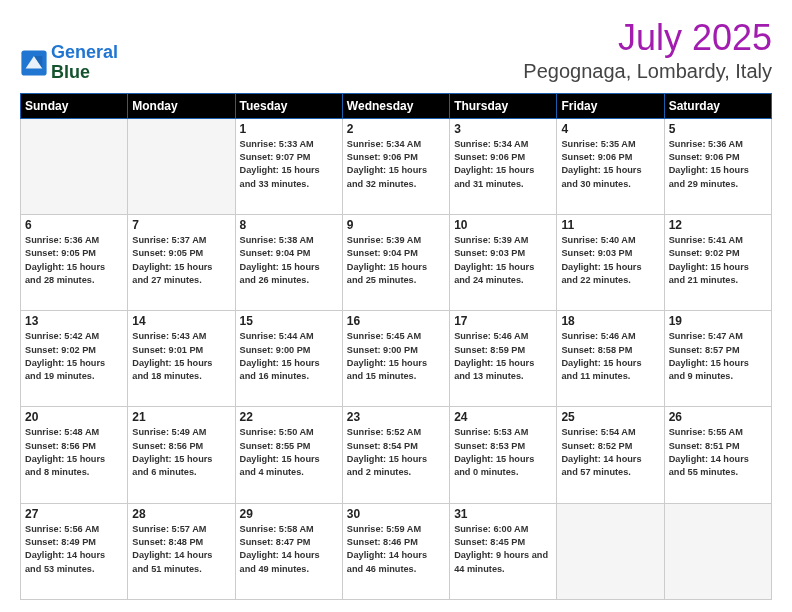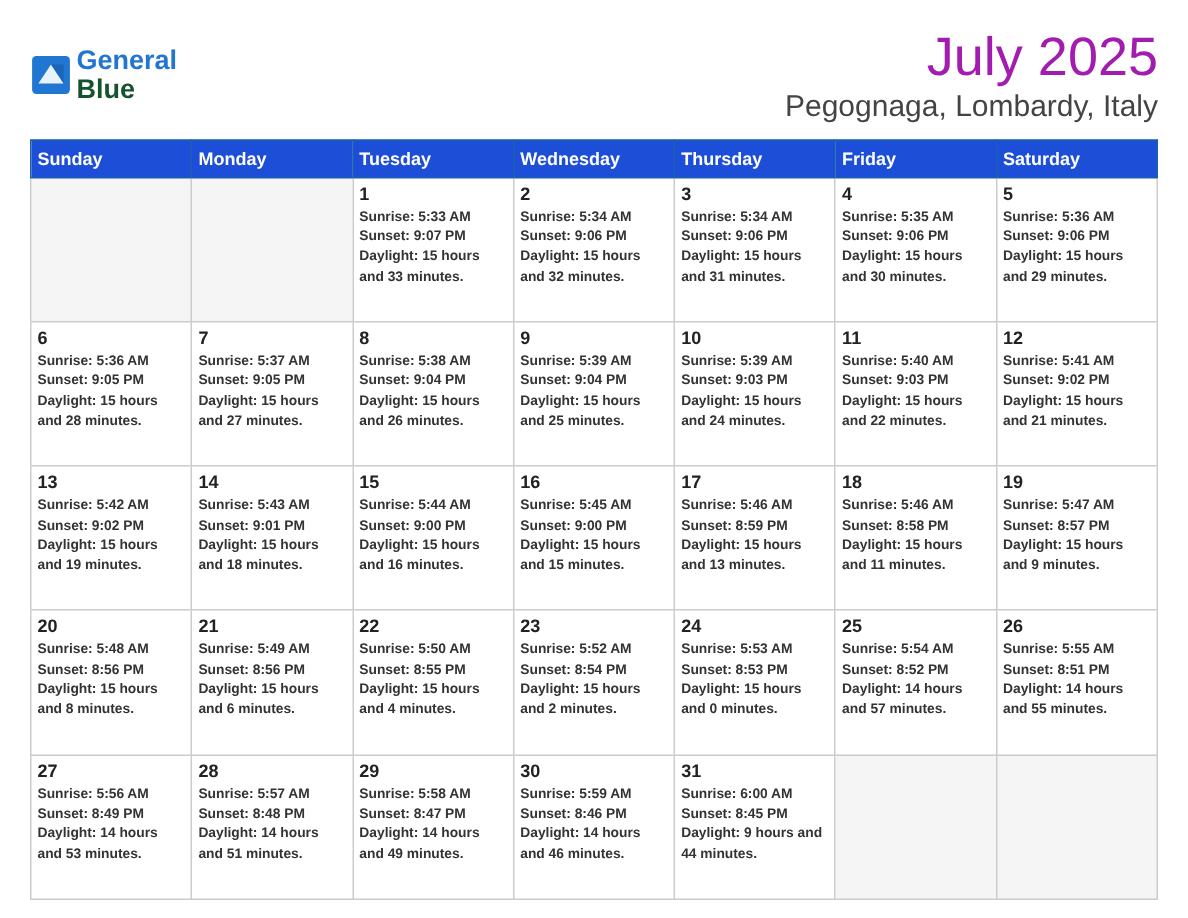--- a/index.html
+++ b/index.html
@@ -13,21 +13,21 @@
     .page {
       width: 792px;
       height: 612px;
       padding: 18px 20px 12px 20px;
       display: flex;
       flex-direction: column;
     }
     .header {
       display: flex;
       justify-content: space-between;
-      align-items: center;
+      align-items: flex-end;
       margin-bottom: 10px;
     }
     .logo {
       display: flex;
       align-items: center;
     }
     .logo-text {
       font-size: 18px;
       font-weight: bold;
       color: #1a1a1a;
@@ -56,21 +56,21 @@
       margin-top: 2px;
     }
     .calendar {
       flex: 1;
       border: 1px solid #ccc;
       border-collapse: collapse;
       width: 100%;
       table-layout: fixed;
     }
     .calendar th {
-      background-color: #1d4ed8;
+      background-color: #000000;
       color: #fff;
       font-size: 12px;
       font-weight: bold;
       padding: 5px 4px;
       border: 1px solid #1a5fad;
       text-align: left;
     }
     .calendar td {
       border: 1px solid #ccc;
       vertical-align: top;

